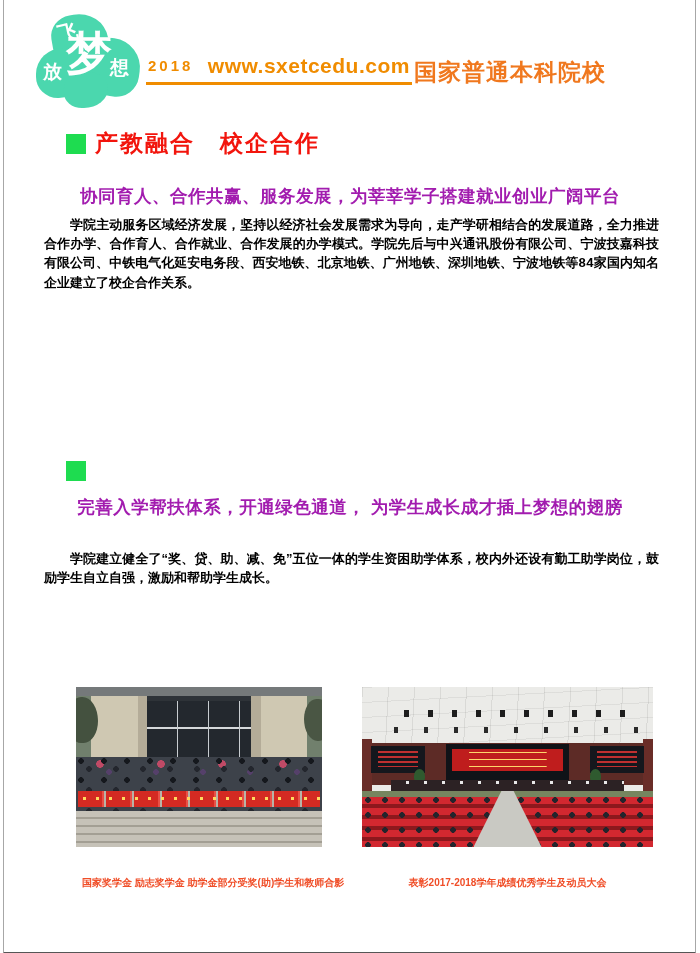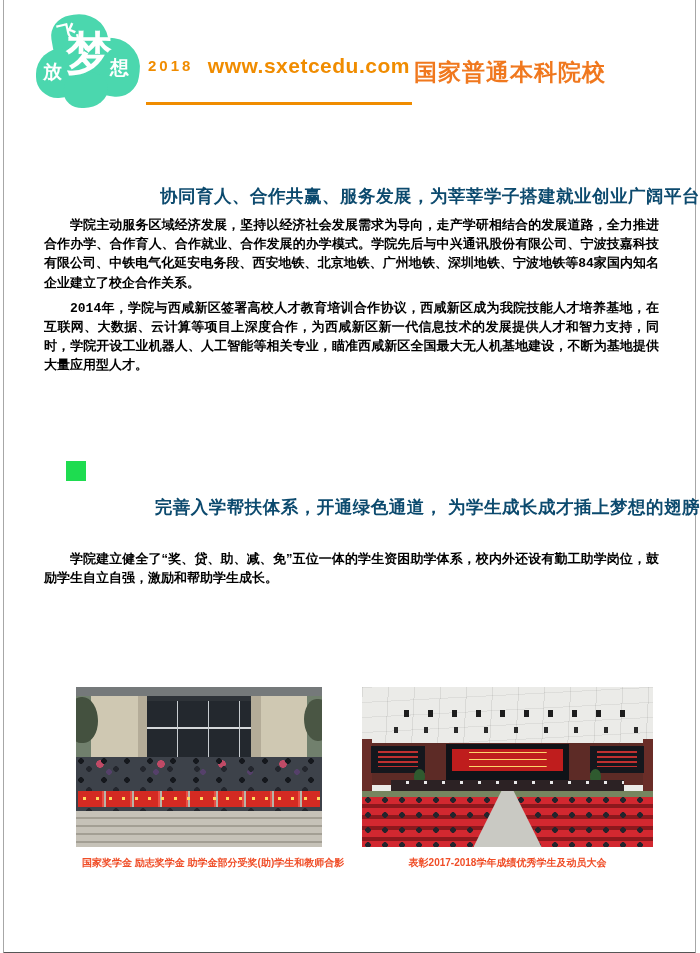--- a/index.html
+++ b/index.html
@@ -16,34 +16,34 @@
   .blob2{left:0;top:34px;width:52px;height:50px;border-radius:52% 44% 56% 42%;}
   .blob3{left:46px;top:24px;width:58px;height:58px;border-radius:46% 52% 40% 56%;transform:rotate(8deg);}
   .blob4{left:28px;top:58px;width:44px;height:36px;border-radius:50% 50% 60% 45%;}
   .logo-ch{position:absolute;color:#ffffff;font-weight:bold;line-height:1;}
   .lg-fei{left:22px;top:8px;font-size:20px;transform:rotate(-14deg);}
   .lg-fang{left:7px;top:48px;font-size:19px;}
   .lg-meng{left:30px;top:16px;font-size:46px;}
   .lg-xiang{left:74px;top:44px;font-size:19px;}
 
   .header-url{position:absolute;left:146px;top:54px;width:266px;text-align:center;
-    color:#f08c00;border-bottom:3px solid #f08c00;padding-bottom:24px;font-weight:bold;white-space:nowrap;}
+    color:#f08c00;border-bottom:3px solid #f08c00;padding-bottom:4px;font-weight:bold;white-space:nowrap;}
   .header-url .year{font-size:15px;letter-spacing:3px;vertical-align:2px;}
   .header-url .site{font-size:21px;letter-spacing:.5px;margin-left:10px;}
   .school-type{position:absolute;left:414px;top:57px;font-size:23px;font-weight:bold;
     color:#f0781e;letter-spacing:1px;white-space:nowrap;}
 
   
   .sec-head{position:absolute;left:66px;display:flex;align-items:center;gap:9px;}
   #sec1-head{top:128px;} #sec2-head{top:461px;}
   .green-sq{width:20px;height:20px;background:#1edc50;}
   .sec-title{font-size:23px;font-weight:bold;color:#f2150d;letter-spacing:2px;white-space:pre;}
 
-  .subtitle{position:absolute;left:0;width:700px;text-align:right;font-size:17.5px;
-    font-weight:bold;color:#0c4a6e;letter-spacing:.5px;white-space:nowrap;}
+  .subtitle{position:absolute;left:0;width:700px;text-align:center;font-size:17.5px;
+    font-weight:bold;color:#a21caf;letter-spacing:.5px;white-space:nowrap;}
   #sub1{top:184px;} #sub2{top:495px;}
 
   .paras{position:absolute;left:44px;width:615px;font-size:13px;line-height:19.2px;
     color:#000;text-align:justify;font-weight:bold;}
   #paras1{top:216px;font-family:Liberation Mono, monospace;} #paras2{top:549px;}
   .paras p{margin:0 0 6px 0;text-indent:2em;}
 
   
   .photo{position:absolute;top:687px;height:160px;overflow:hidden;background:#cfc8b4;}
   #photo-left{left:76px;width:246px;}
@@ -102,21 +102,21 @@
   .pr-seats{left:0;top:110px;width:100%;height:50px;background:#7d151a;
     background-image:
       radial-gradient(circle 3px at 6px 3px,#23242c 90%,transparent 100%),
       repeating-linear-gradient(180deg,#d22830 0 7px,#8d181d 7px 11px);
     background-size:17px 15px,100% 100%;}
   .pr-aisle{left:calc(50% - 34px);top:104px;width:68px;height:56px;background:#c9c9c3;
     clip-path:polygon(41% 0,59% 0,100% 100%,0 100%);}
   .pr-sidewall-l{left:0;top:52px;width:10px;height:56px;background:#6a2d28;}
   .pr-sidewall-r{right:0;top:52px;width:10px;height:56px;background:#6a2d28;}
 
-  .caption{position:absolute;top:856px;font-weight:bold;color:#f04e28;font-size:10px;white-space:nowrap;}
+  .caption{position:absolute;top:876px;font-weight:bold;color:#f04e28;font-size:10px;white-space:nowrap;}
   #cap-left{left:82px;}
   #cap-right{left:362px;width:291px;text-align:center;}
 </style>
 </head>
 <body>
 
 <div class="page">
   <div class="page-border"></div>
 
   <div class="logo">
@@ -129,24 +129,27 @@
     <span class="logo-ch lg-fang">放</span>
     <span class="logo-ch lg-xiang">想</span>
   </div>
 
   <div class="header-url">
     <span class="year">2018</span>
     <span class="site">www.sxetcedu.com</span>
   </div>
   <div class="school-type">国家普通本科院校</div>
 
+  <div class="sec-head" id="sec1-head">
+    <div class="green-sq"></div>
+    <div class="sec-title">产教融合　校企合作</div>
+  </div>
   <div class="subtitle" id="sub1">协同育人、合作共赢、服务发展，为莘莘学子搭建就业创业广阔平台</div>
   <div class="paras" id="paras1">
     <p>学院主动服务区域经济发展，坚持以经济社会发展需求为导向，走产学研相结合的发展道路，全力推进合作办学、合作育人、合作就业、合作发展的办学模式。学院先后与中兴通讯股份有限公司、宁波技嘉科技有限公司、中铁电气化延安电务段、西安地铁、北京地铁、广州地铁、深圳地铁、宁波地铁等84家国内知名企业建立了校企合作关系。</p>
-    <p>2014年，学院与西咸新区签署高校人才教育培训合作协议，西咸新区成为我院技能人才培养基地，在互联网、大数据、云计算等项目上深度合作，为西咸新区新一代信息技术的发展提供人才和智力支持，同时，学院开设工业机器人、人工智能等相关专业，瞄准西咸新区全国最大无人机基地建设，不断为基地提供大量应用型人才。</p>
   </div>
 
   <div class="sec-head" id="sec2-head">
     <div class="green-sq"></div>
   </div>
   <div class="subtitle" id="sub2">完善入学帮扶体系，开通绿色通道， 为学生成长成才插上梦想的翅膀</div>
   <div class="paras" id="paras2">
     <p>学院建立健全了“奖、贷、助、减、免”五位一体的学生资困助学体系，校内外还设有勤工助学岗位，鼓励学生自立自强，激励和帮助学生成长。</p>
   </div>
 

